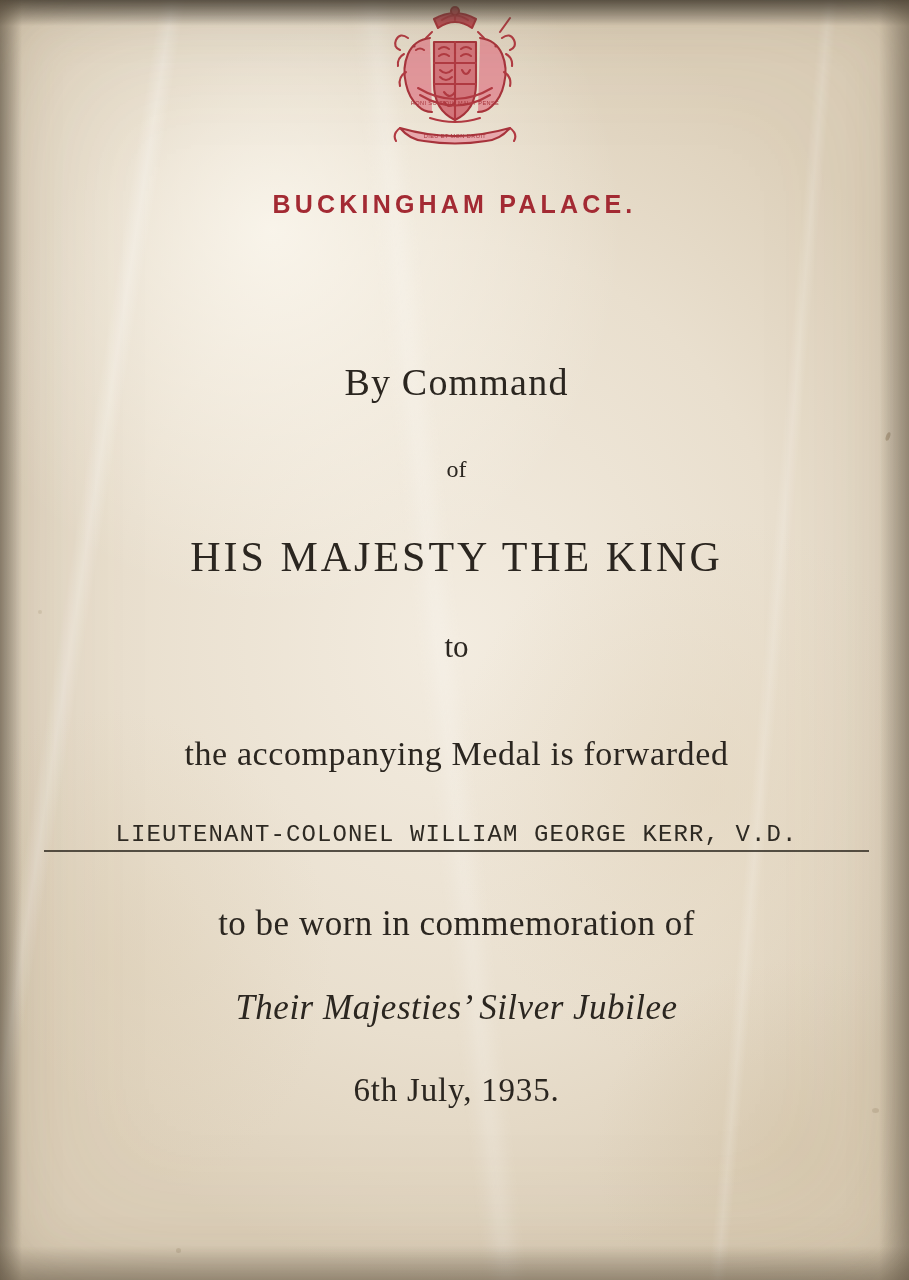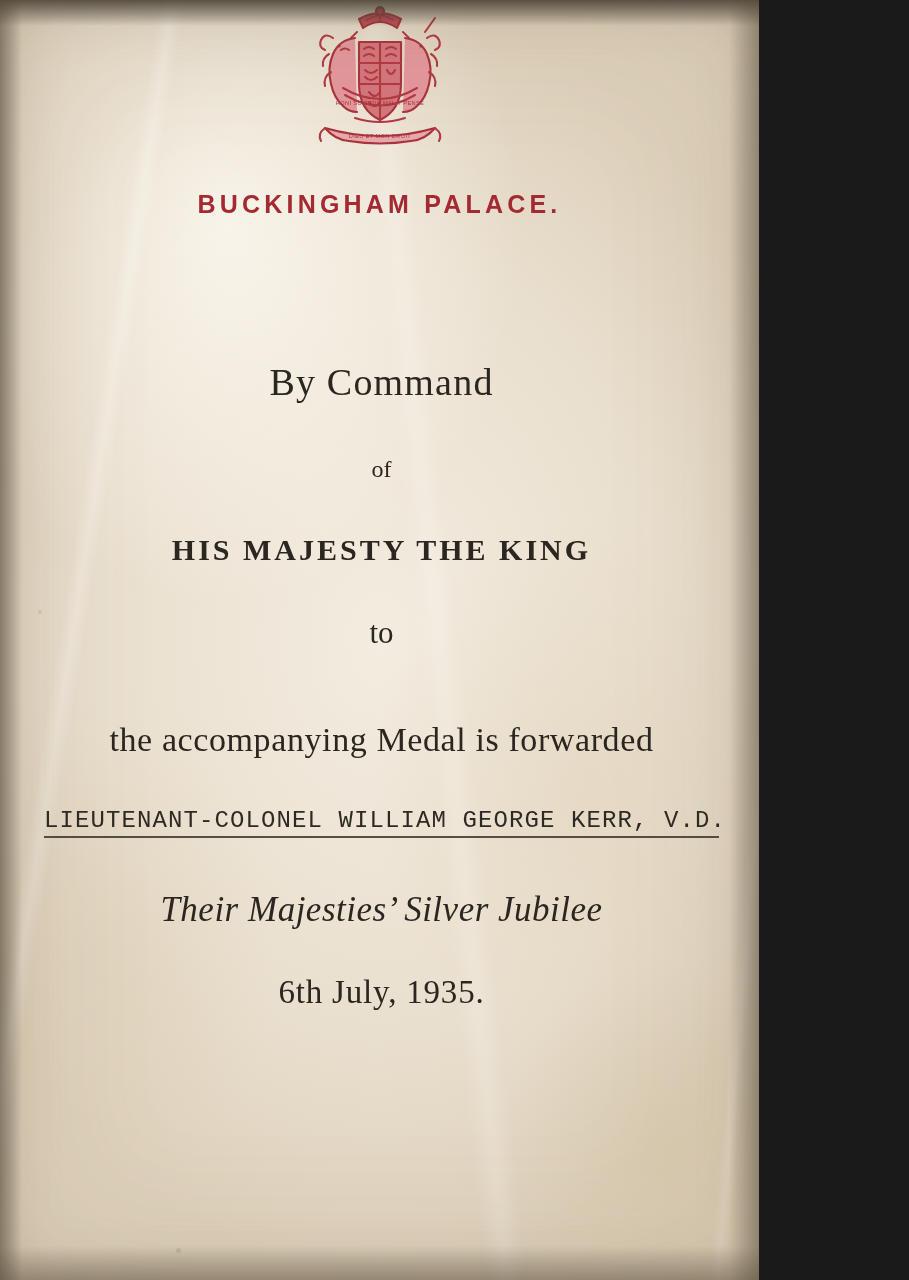--- a/index.html
+++ b/index.html
@@ -2,21 +2,21 @@
 <html><head>
 <meta charset="utf-8">
 <style>
   html, body {
     margin: 0;
     padding: 0;
     background: #1a1a1a;
   }
   #page {
     position: relative;
-    width: 759px;
+    width: 909px;
     height: 1280px;
     overflow: hidden;
     background: #84cc16;
     font-family: "Liberation Serif", serif;
   }
 
   
   .paper-base {
     position: absolute;
     inset: 0;
@@ -99,21 +99,21 @@
     top: 360px;
     left: 74px;
     right: 70px;
   }
   .line {
     font-family: "Liberation Serif", serif;
     color: #2b2620;
   }
   .l-bycommand { font-size: 38px; letter-spacing: 1.2px; margin-bottom: 52px; }
   .l-of        { font-size: 24px; margin-bottom: 50px; }
-  .l-king      { font-size: 30px; font-weight: 700; letter-spacing: 3px; margin-bottom: 48px; margin-top: 28px; }
+  .l-king      { font-size: 42px; font-weight: 400; letter-spacing: 3px; margin-bottom: 48px; margin-top: 28px; }
   .l-accomp    { font-size: 34px; letter-spacing: .6px; margin-bottom: 48px; }
   .l-to        { font-size: 31px; margin-bottom: 70px; }
 
   .name-row {
     position: relative;
     margin: 0 -30px 52px -30px;
     padding-bottom: 4px;
   }
   .name-row .rule {
     position: absolute;
@@ -203,20 +203,21 @@
       <div class="line l-of">of</div>
       <div class="line l-king">HIS MAJESTY THE KING</div>
       <div class="line l-to">to</div>
       <div class="line l-accomp">the accompanying Medal is forwarded</div>
 
       <div class="name-row">
         <div class="typed-name">LIEUTENANT-COLONEL WILLIAM GEORGE KERR, V.D.</div>
         <div class="rule"></div>
       </div>
 
+      <div class="line l-worn">to be worn in commemoration of</div>
       <div class="line l-jubilee">Their Majesties’ Silver Jubilee</div>
       <div class="line l-date">6th July, 1935.</div>
     </div>
   </div>
 
   <div class="dark-top"></div>
   <div class="dark-left"></div>
   <div class="dark-right"></div>
   <div class="dark-bottom"></div>
   <div class="shadow-edge"></div>

